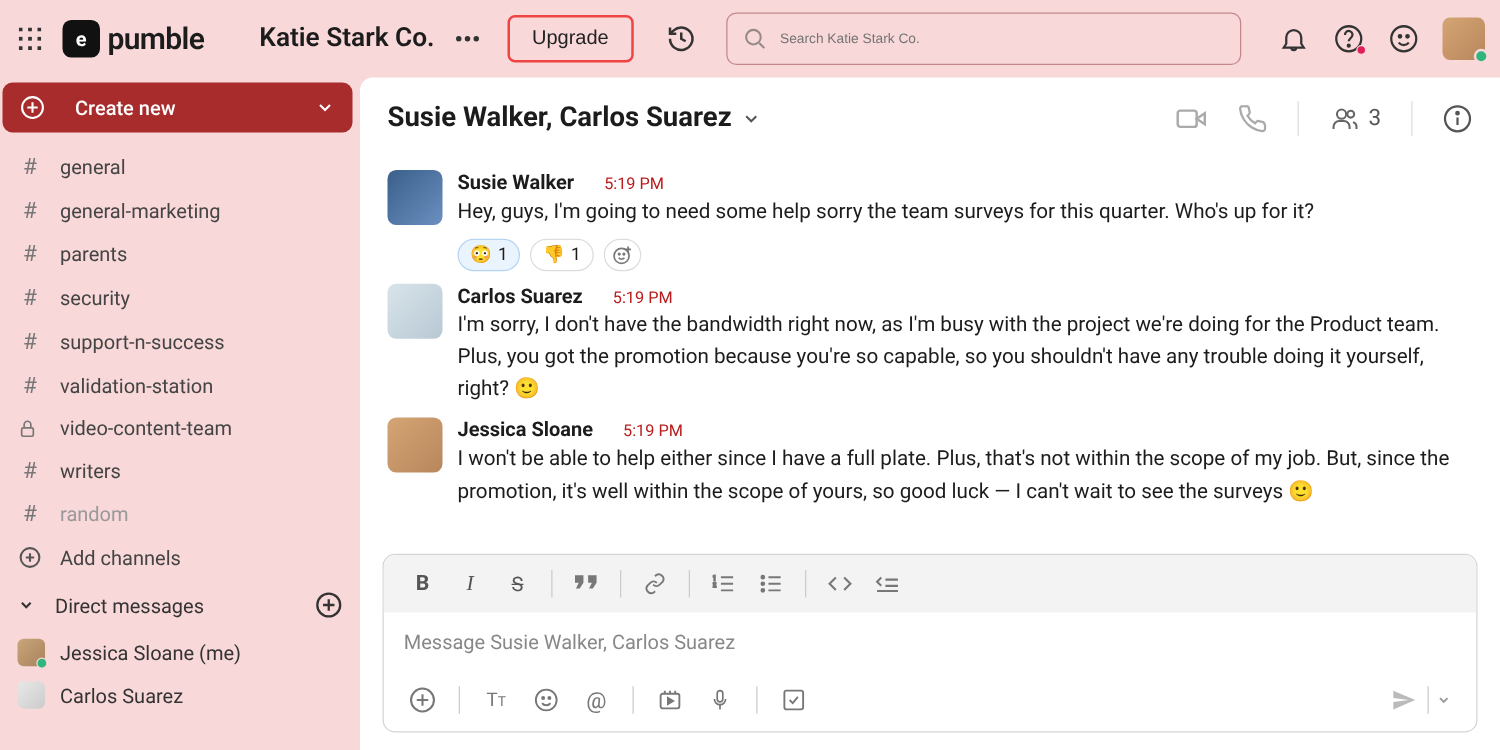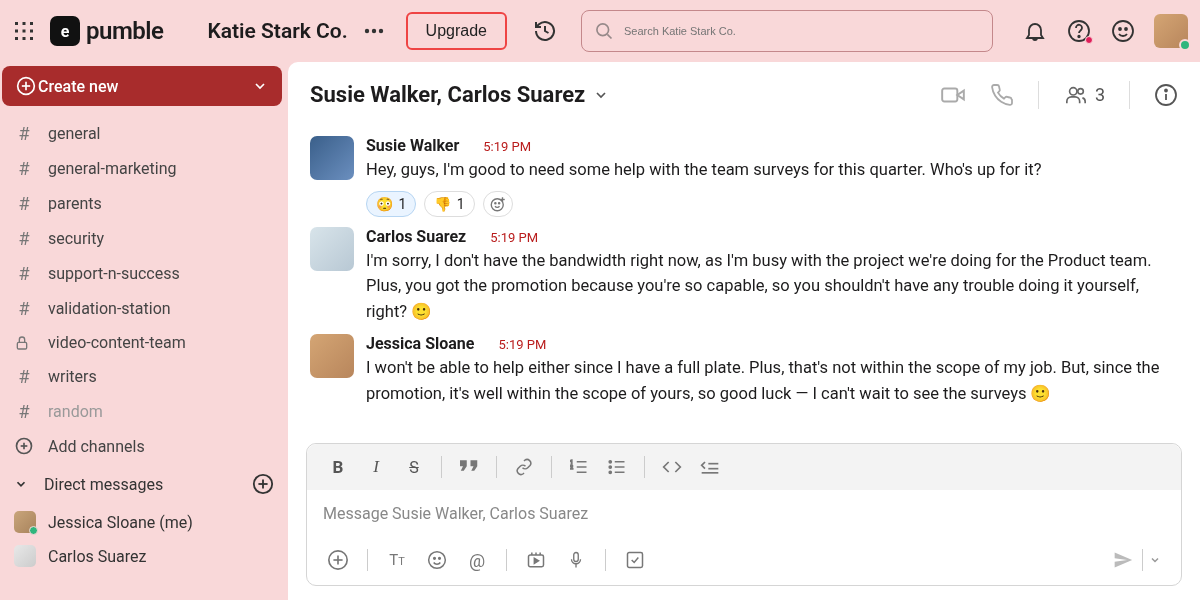--- a/index.html
+++ b/index.html
@@ -24,21 +24,21 @@
 .avatar-small { width: 34px; height: 34px; border-radius: 6px; position:relative; background: linear-gradient(135deg,#d4a574,#b8865c);}
 .presence-dot { position:absolute; bottom:-3px; right:-3px; width:12px;height:12px;background:#2eb67d;border-radius:50%;border:2px solid #f9d8d9;}
 
 
 .main { display: flex; height: 538px; }
 .sidebar { width: 288px; background: #f9d8d9; padding-top:4px; overflow-y:hidden;}
 .content { flex: 1; background: #fff; border-top-left-radius: 10px; display: flex; flex-direction: column; }
 
 
 .create-new { margin: 0 6px 10px 2px; background: #a82c2c; color:#fff; border-radius: 8px; display:flex; align-items:center; padding: 10px 14px; font-size:16px; font-weight:500;}
-.create-new .cn-label { flex:1; margin-left:2px;}
+.create-new .cn-label { flex:1; margin-left:24px;}
 .channel-list { list-style:none; }
 .channel-item { display:flex; align-items:center; padding: 7px 14px; font-size:16px; color:#444; gap:14px;}
 .channel-prefix { width:20px; text-align:center; color:#777; font-size:18px;}
 .channel-item.muted { color:#999;}
 .section-header { display:flex; align-items:center; padding: 10px 14px; font-size:16px; color:#333; gap:12px;}
 .section-header .chev { width:18px;}
 .section-header .plus-right { margin-left:auto;}
 .dm-item { display:flex; align-items:center; padding:6px 14px; gap:12px; font-size:16px; color:#333;}
 .dm-avatar { width:22px;height:22px;border-radius:5px; background:linear-gradient(135deg,#c9a57b,#a8835c); position:relative;}
 .dm-avatar.cs { background:linear-gradient(135deg,#e8e8e8,#ccc);}
@@ -294,21 +294,21 @@
     </div>
 
     <div class="messages" id="messages">
         <div class="msg">
           <div class="msg-avatar sw"></div>
           <div class="msg-body">
             <div class="msg-head">
               <span class="msg-name">Susie Walker</span>
               <span class="msg-time">5:19 PM</span>
             </div>
-            <div class="msg-text">Hey, guys, I'm good to need some help with the team surveys for this quarter. Who's up for it?</div>
+            <div class="msg-text">Hey, guys, I'm going to need some help sorry the team surveys for this quarter. Who's up for it?</div>
             <div class="reactions">
               <span class="reaction mine">
                 <span>😳</span>
                 <span>1</span>
               </span>
               <span class="reaction">
                 <span>👎</span>
                 <span>1</span>
               </span>
               <span class="reaction-add">

